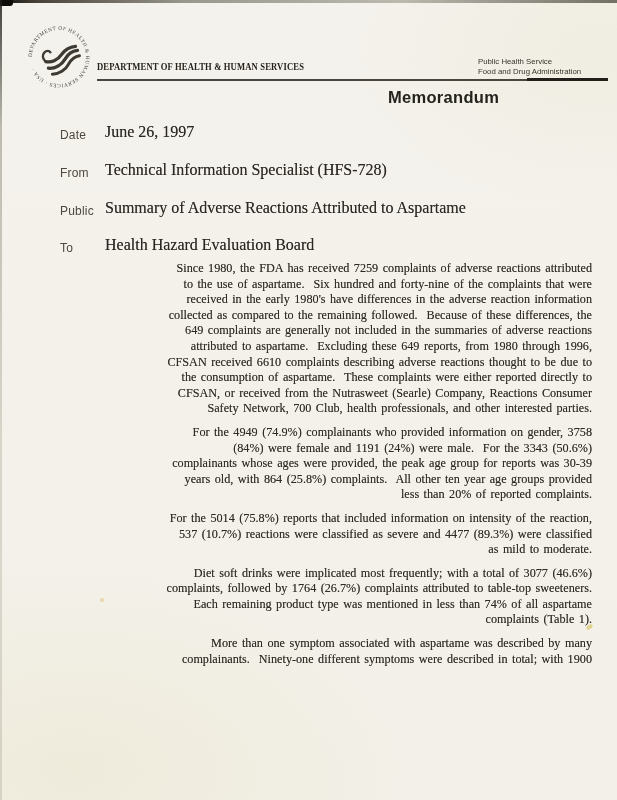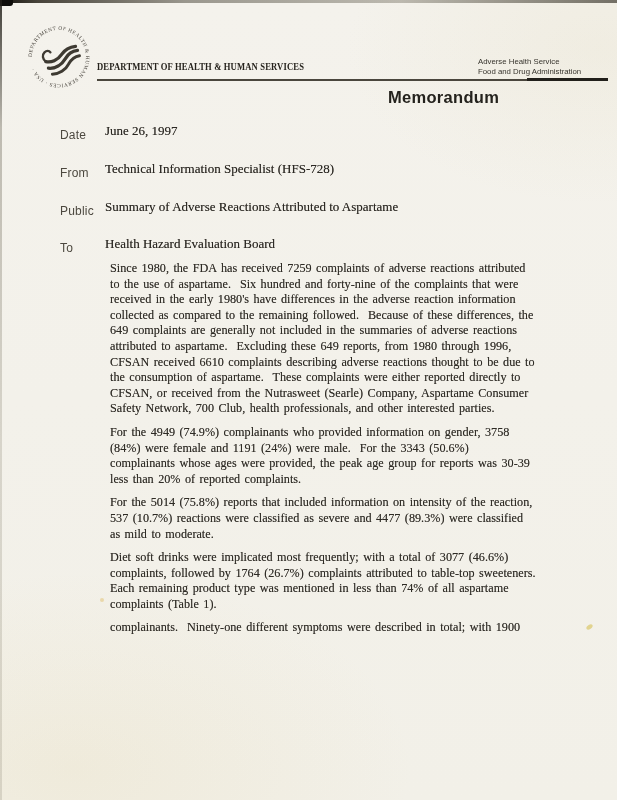--- a/index.html
+++ b/index.html
@@ -31,26 +31,26 @@
     transform:scaleX(.78);transform-origin:left center;}
   .phs{position:absolute;left:478px;top:57px;font-family:"Liberation Sans",sans-serif;
     font-size:7.8px;line-height:9.5px;color:#37342d;white-space:nowrap;}
   .rule{position:absolute;left:97px;top:79px;width:511px;height:1.6px;background:#4a463d;}
   .rule-thick{position:absolute;left:527px;top:78px;width:81px;height:3.2px;background:#211f1a;}
   .memo-title{position:absolute;left:388px;top:88px;font-family:"Liberation Sans",sans-serif;
     font-weight:bold;font-size:16.5px;letter-spacing:.3px;color:#24221d;}
   
   .fl{position:absolute;left:60px;font-family:Liberation Sans, sans-serif;
     font-size:12px;color:#4c483f;letter-spacing:.2px;}
-  .fv{position:absolute;left:105px;font-size:13px;color:#2b2823;white-space:nowrap;
+  .fv{position:absolute;left:105px;font-size:16px;color:#2b2823;white-space:nowrap;
     text-shadow:0 0 .3px rgba(45,42,37,.55);}
   
   .memo-body{position:absolute;left:110px;top:261px;width:482px;font-size:12.2px;
     word-spacing:1.4px;color:#2e2b25;text-shadow:0 0 .3px rgba(45,42,37,.5);}
-  .para{margin:0 0 8px 0;}
+  .para{margin:0 0 8px 0;text-align:right;}
   .line{line-height:15.6px;white-space:pre;}
 </style>
 </head>
 <body>
 
 <div class="page">
 
   <div class="scan-edge-top"></div>
   <div class="scan-blob"></div>
   <div class="scan-edge-left"></div>
@@ -69,21 +69,21 @@
         <path d="M30,57 C38,59 48,55 54,46 C59,39 67,35 75,34" stroke-width="5"></path>
         <path d="M34,67 C44,68 54,62 60,52 C64,45 71,41 78,40" stroke-width="5"></path>
         <path d="M40,76 C50,76 60,70 65,60 C69,53 75,49 81,48" stroke-width="4.5"></path>
         <path d="M30,57 C25,53 24,47 28,43 C31,40 35,40 37,43" stroke-width="3.5"></path>
       </g>
     </svg>
   </div>
 
   <div class="agency">DEPARTMENT OF HEALTH &amp; HUMAN SERVICES</div>
   <div class="phs">
-    <div>Adverse Health Service</div>
+    <div>Public Health Service</div>
     <div>Food and Drug Administration</div>
   </div>
   <div class="rule"></div>
   <div class="rule-thick"></div>
   <div class="memo-title">Memorandum</div>
 
   <div class="fl" style="top:128px">Date</div>
   <div class="fv" style="top:123px">June 26, 1997</div>
 
   <div class="fl" style="top:166px">From</div>
@@ -98,38 +98,40 @@
   <div class="memo-body">
       <div class="para">
         <div class="line">Since 1980, the FDA has received 7259 complaints of adverse reactions attributed</div>
         <div class="line">to the use of aspartame.  Six hundred and forty-nine of the complaints that were</div>
         <div class="line">received in the early 1980's have differences in the adverse reaction information</div>
         <div class="line">collected as compared to the remaining followed.  Because of these differences, the</div>
         <div class="line">649 complaints are generally not included in the summaries of adverse reactions</div>
         <div class="line">attributed to aspartame.  Excluding these 649 reports, from 1980 through 1996,</div>
         <div class="line">CFSAN received 6610 complaints describing adverse reactions thought to be due to</div>
         <div class="line">the consumption of aspartame.  These complaints were either reported directly to</div>
-        <div class="line">CFSAN, or received from the Nutrasweet (Searle) Company, Aspartame Consumer</div>
+        <div class="line">CFSAN, or received from the Nutrasweet (Searle) Company, Reactions Consumer</div>
         <div class="line">Safety Network, 700 Club, health professionals, and other interested parties.</div>
       </div>
       <div class="para">
         <div class="line">For the 4949 (74.9%) complainants who provided information on gender, 3758</div>
         <div class="line">(84%) were female and 1191 (24%) were male.  For the 3343 (50.6%)</div>
         <div class="line">complainants whose ages were provided, the peak age group for reports was 30-39</div>
+        <div class="line">years old, with 864 (25.8%) complaints.  All other ten year age groups provided</div>
         <div class="line">less than 20% of reported complaints.</div>
       </div>
       <div class="para">
         <div class="line">For the 5014 (75.8%) reports that included information on intensity of the reaction,</div>
         <div class="line">537 (10.7%) reactions were classified as severe and 4477 (89.3%) were classified</div>
         <div class="line">as mild to moderate.</div>
       </div>
       <div class="para">
         <div class="line">Diet soft drinks were implicated most frequently; with a total of 3077 (46.6%)</div>
         <div class="line">complaints, followed by 1764 (26.7%) complaints attributed to table-top sweeteners.</div>
         <div class="line">Each remaining product type was mentioned in less than 74% of all aspartame</div>
         <div class="line">complaints (Table 1).</div>
       </div>
       <div class="para">
+        <div class="line">More than one symptom associated with aspartame was described by many</div>
         <div class="line">complainants.  Ninety-one different symptoms were described in total; with 1900</div>
       </div>
     </div>
 
 </div>
 
 </body></html>

